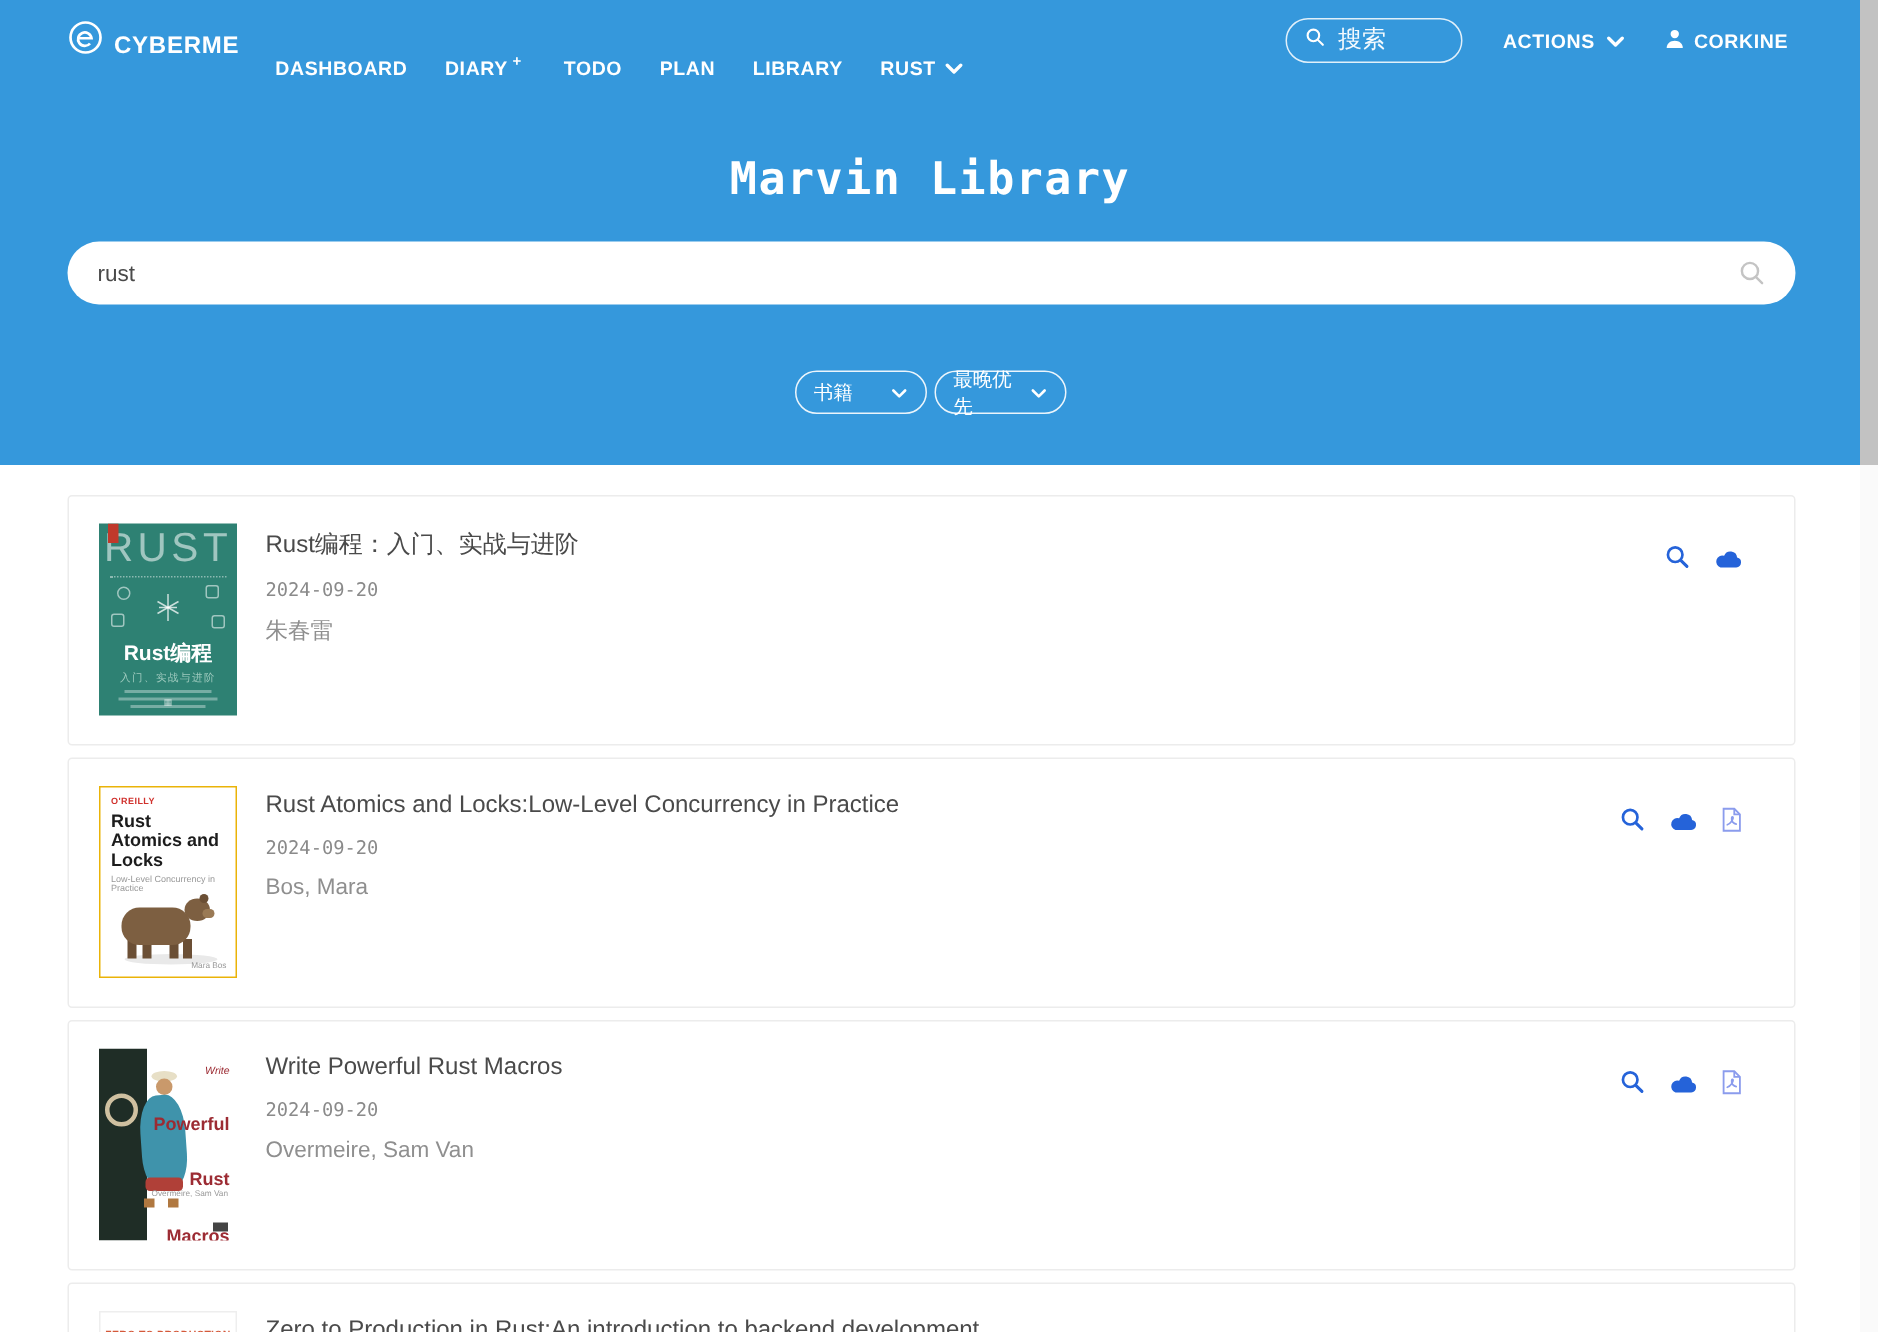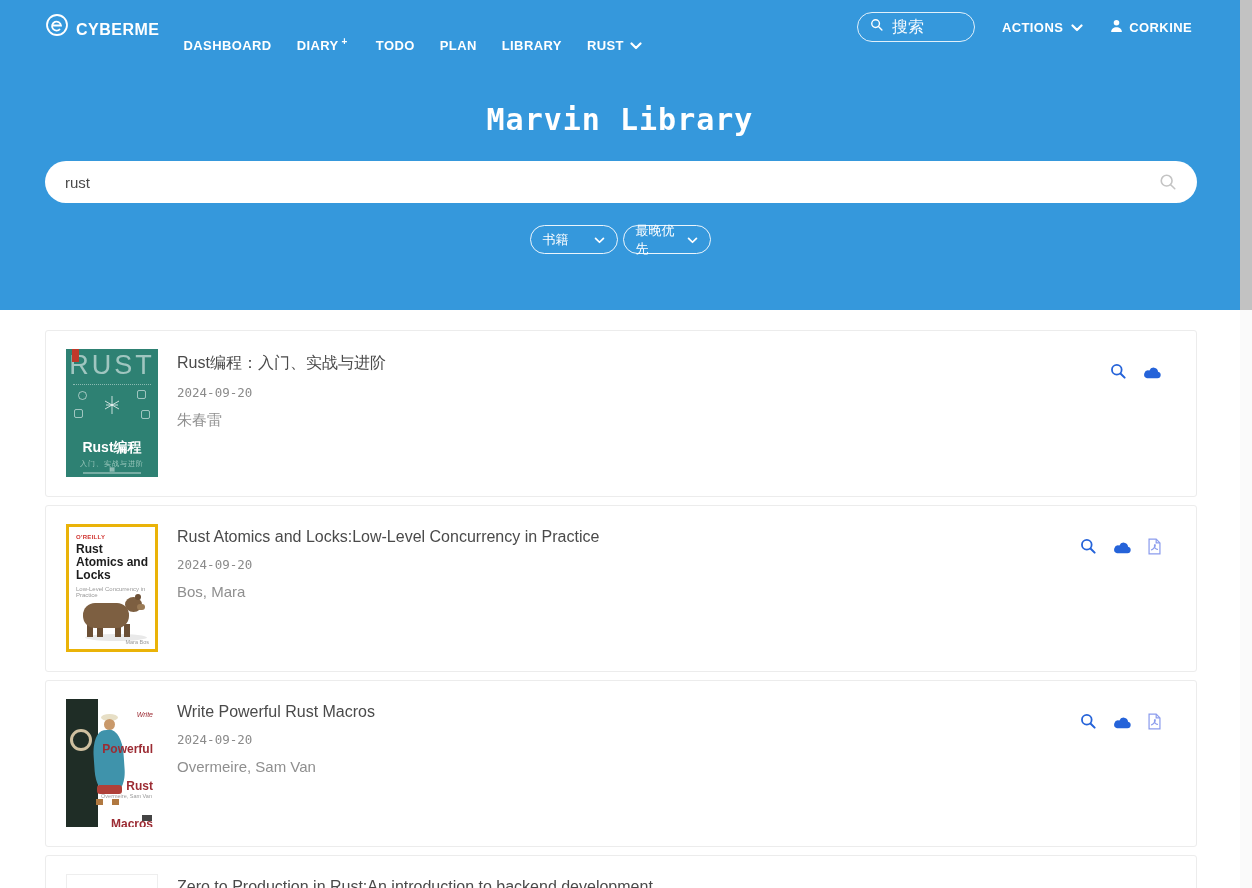--- a/index.html
+++ b/index.html
@@ -33,21 +33,21 @@
 
   .hero-title { text-align:center; color:#fff; font-family:"DejaVu Sans Mono", monospace;
                 font-weight:bold; font-size:30px; letter-spacing:1px; padding-top:48px; }
 
   .big-search { position:relative; margin:24px 43px 0 45px; height:42px; background:#fff;
                 border-radius:21px; display:flex; align-items:center; }
   .big-search input { border:none; outline:none; background:transparent; margin-left:20px;
                       font-size:15px; color:#4a4a4a; width:1050px; }
   .big-search .mag { position:absolute; right:20px; top:12px; }
 
-  .filters { display:flex; justify-content:center; gap:5px; margin-top:22px; }
+  .filters { display:flex; justify-content:center; gap:5px; margin-top:44px; }
   .filter-pill { width:88px; height:29px; border:1px solid rgba(255,255,255,.9); border-radius:15px;
                  display:flex; align-items:center; justify-content:space-between; padding:0 12px;
                  color:#fff; font-size:13px; cursor:pointer; }
 
   
   .results { margin:20px 43px 0 45px; }
   .card { position:relative; display:flex; background:#fff; border:1px solid #ececec;
           border-radius:3px; height:167px; padding:18px 20px; margin-bottom:8px; }
   .info { margin-left:19px; padding-top:4px; }
   .b-title { font-size:16px; color:#4a4a4a; }
@@ -63,26 +63,26 @@
   .cover-rust .ribbon { position:absolute; left:6px; top:0; width:7px; height:13px; background:#c0392b; }
   .cover-rust .big { font-size:27px; letter-spacing:3px; color:rgba(255,255,255,.55); font-weight:normal; margin-top:1px; }
   .cover-rust .rule { margin:3px 7px 0; border-top:1px dotted rgba(255,255,255,.45); }
   .cover-rust .art { height:34px; position:relative; margin-top:4px; }
   .cover-rust .art .burst { position:absolute; left:38px; top:6px; }
   .cover-rust .art .node { position:absolute; width:9px; height:9px; border:1px solid rgba(255,255,255,.55); border-radius:2px; }
   .cover-rust .art .n1 { left:12px; top:2px; border-radius:50%; }
   .cover-rust .art .n2 { right:12px; top:1px; }
   .cover-rust .art .n3 { left:8px; top:20px; }
   .cover-rust .art .n4 { right:8px; top:21px; }
-  .cover-rust .cn { font-size:14px; font-weight:bold; margin-top:16px; }
+  .cover-rust .cn { font-size:14px; font-weight:bold; margin-top:4px; }
   .cover-rust .sub { font-size:7px; color:#9ecabe; margin-top:2px; letter-spacing:1px; }
   .cover-rust .bar { height:2px; background:rgba(255,255,255,.35); margin:3px auto 0; }
   .cover-rust .pub { position:absolute; bottom:5px; left:0; right:0; font-size:6px; color:rgba(255,255,255,.65); }
 
-  .cover-oreilly { background:#fff; border:3px solid #eab308; }
+  .cover-oreilly { background:#fff; border:1px solid #eab308; }
   .cover-oreilly .pubname { color:#d0312d; font-size:6px; font-weight:bold; margin:7px 0 0 7px; letter-spacing:.3px; }
   .cover-oreilly .t { font-size:12px; font-weight:bold; color:#1c1c1c; line-height:1.1; margin:3px 7px 0; }
   .cover-oreilly .st { font-size:6px; color:#999; margin:3px 7px 0; }
   .bear { position:absolute; left:8px; bottom:8px; width:76px; height:50px; }
   .bear .shadow { position:absolute; bottom:0; left:8px; width:62px; height:7px; background:#e9e9e9; border-radius:50%; }
   .bear .body { position:absolute; left:6px; top:12px; width:46px; height:25px; background:#7d5f41; border-radius:12px; }
   .bear .head { position:absolute; left:48px; top:6px; width:17px; height:15px; background:#7d5f41; border-radius:50%; }
   .bear .ear { position:absolute; left:58px; top:3px; width:6px; height:6px; background:#6b4f35; border-radius:50%; }
   .bear .snout { position:absolute; left:60px; top:13px; width:8px; height:6px; background:#9a7a55; border-radius:3px; }
   .bear .leg { position:absolute; width:6px; height:13px; background:#6b4f35; top:33px; }

